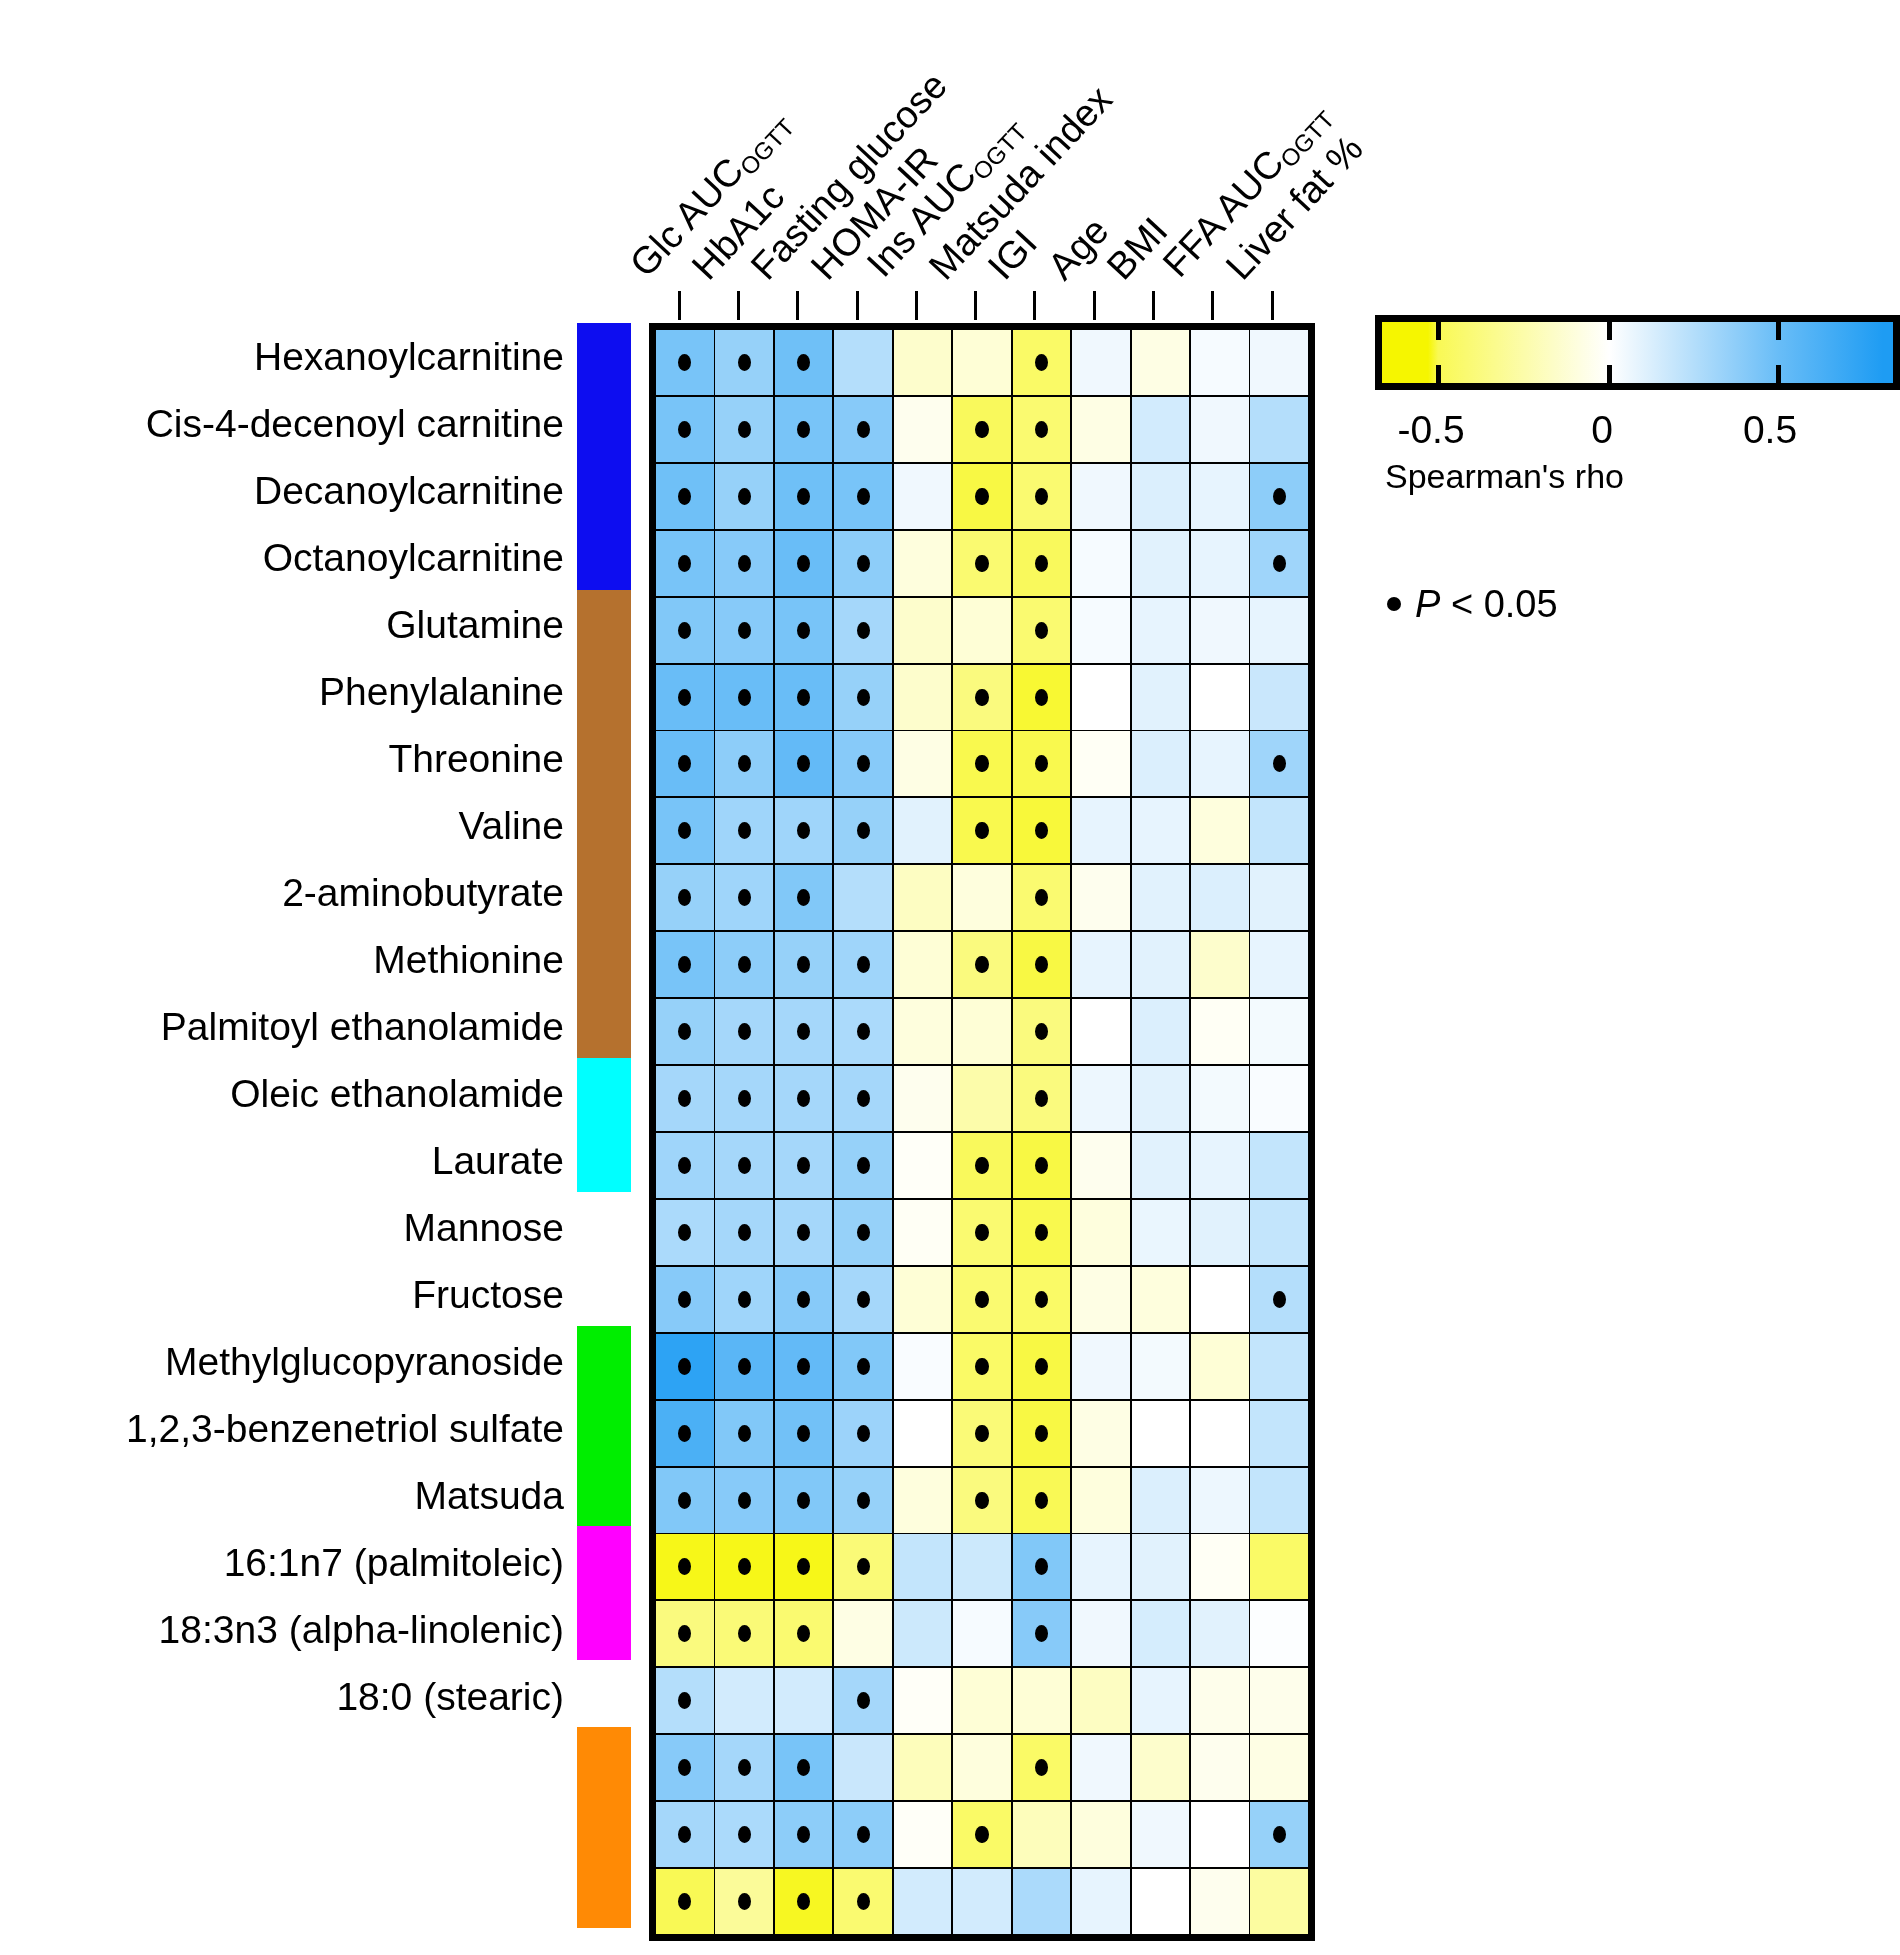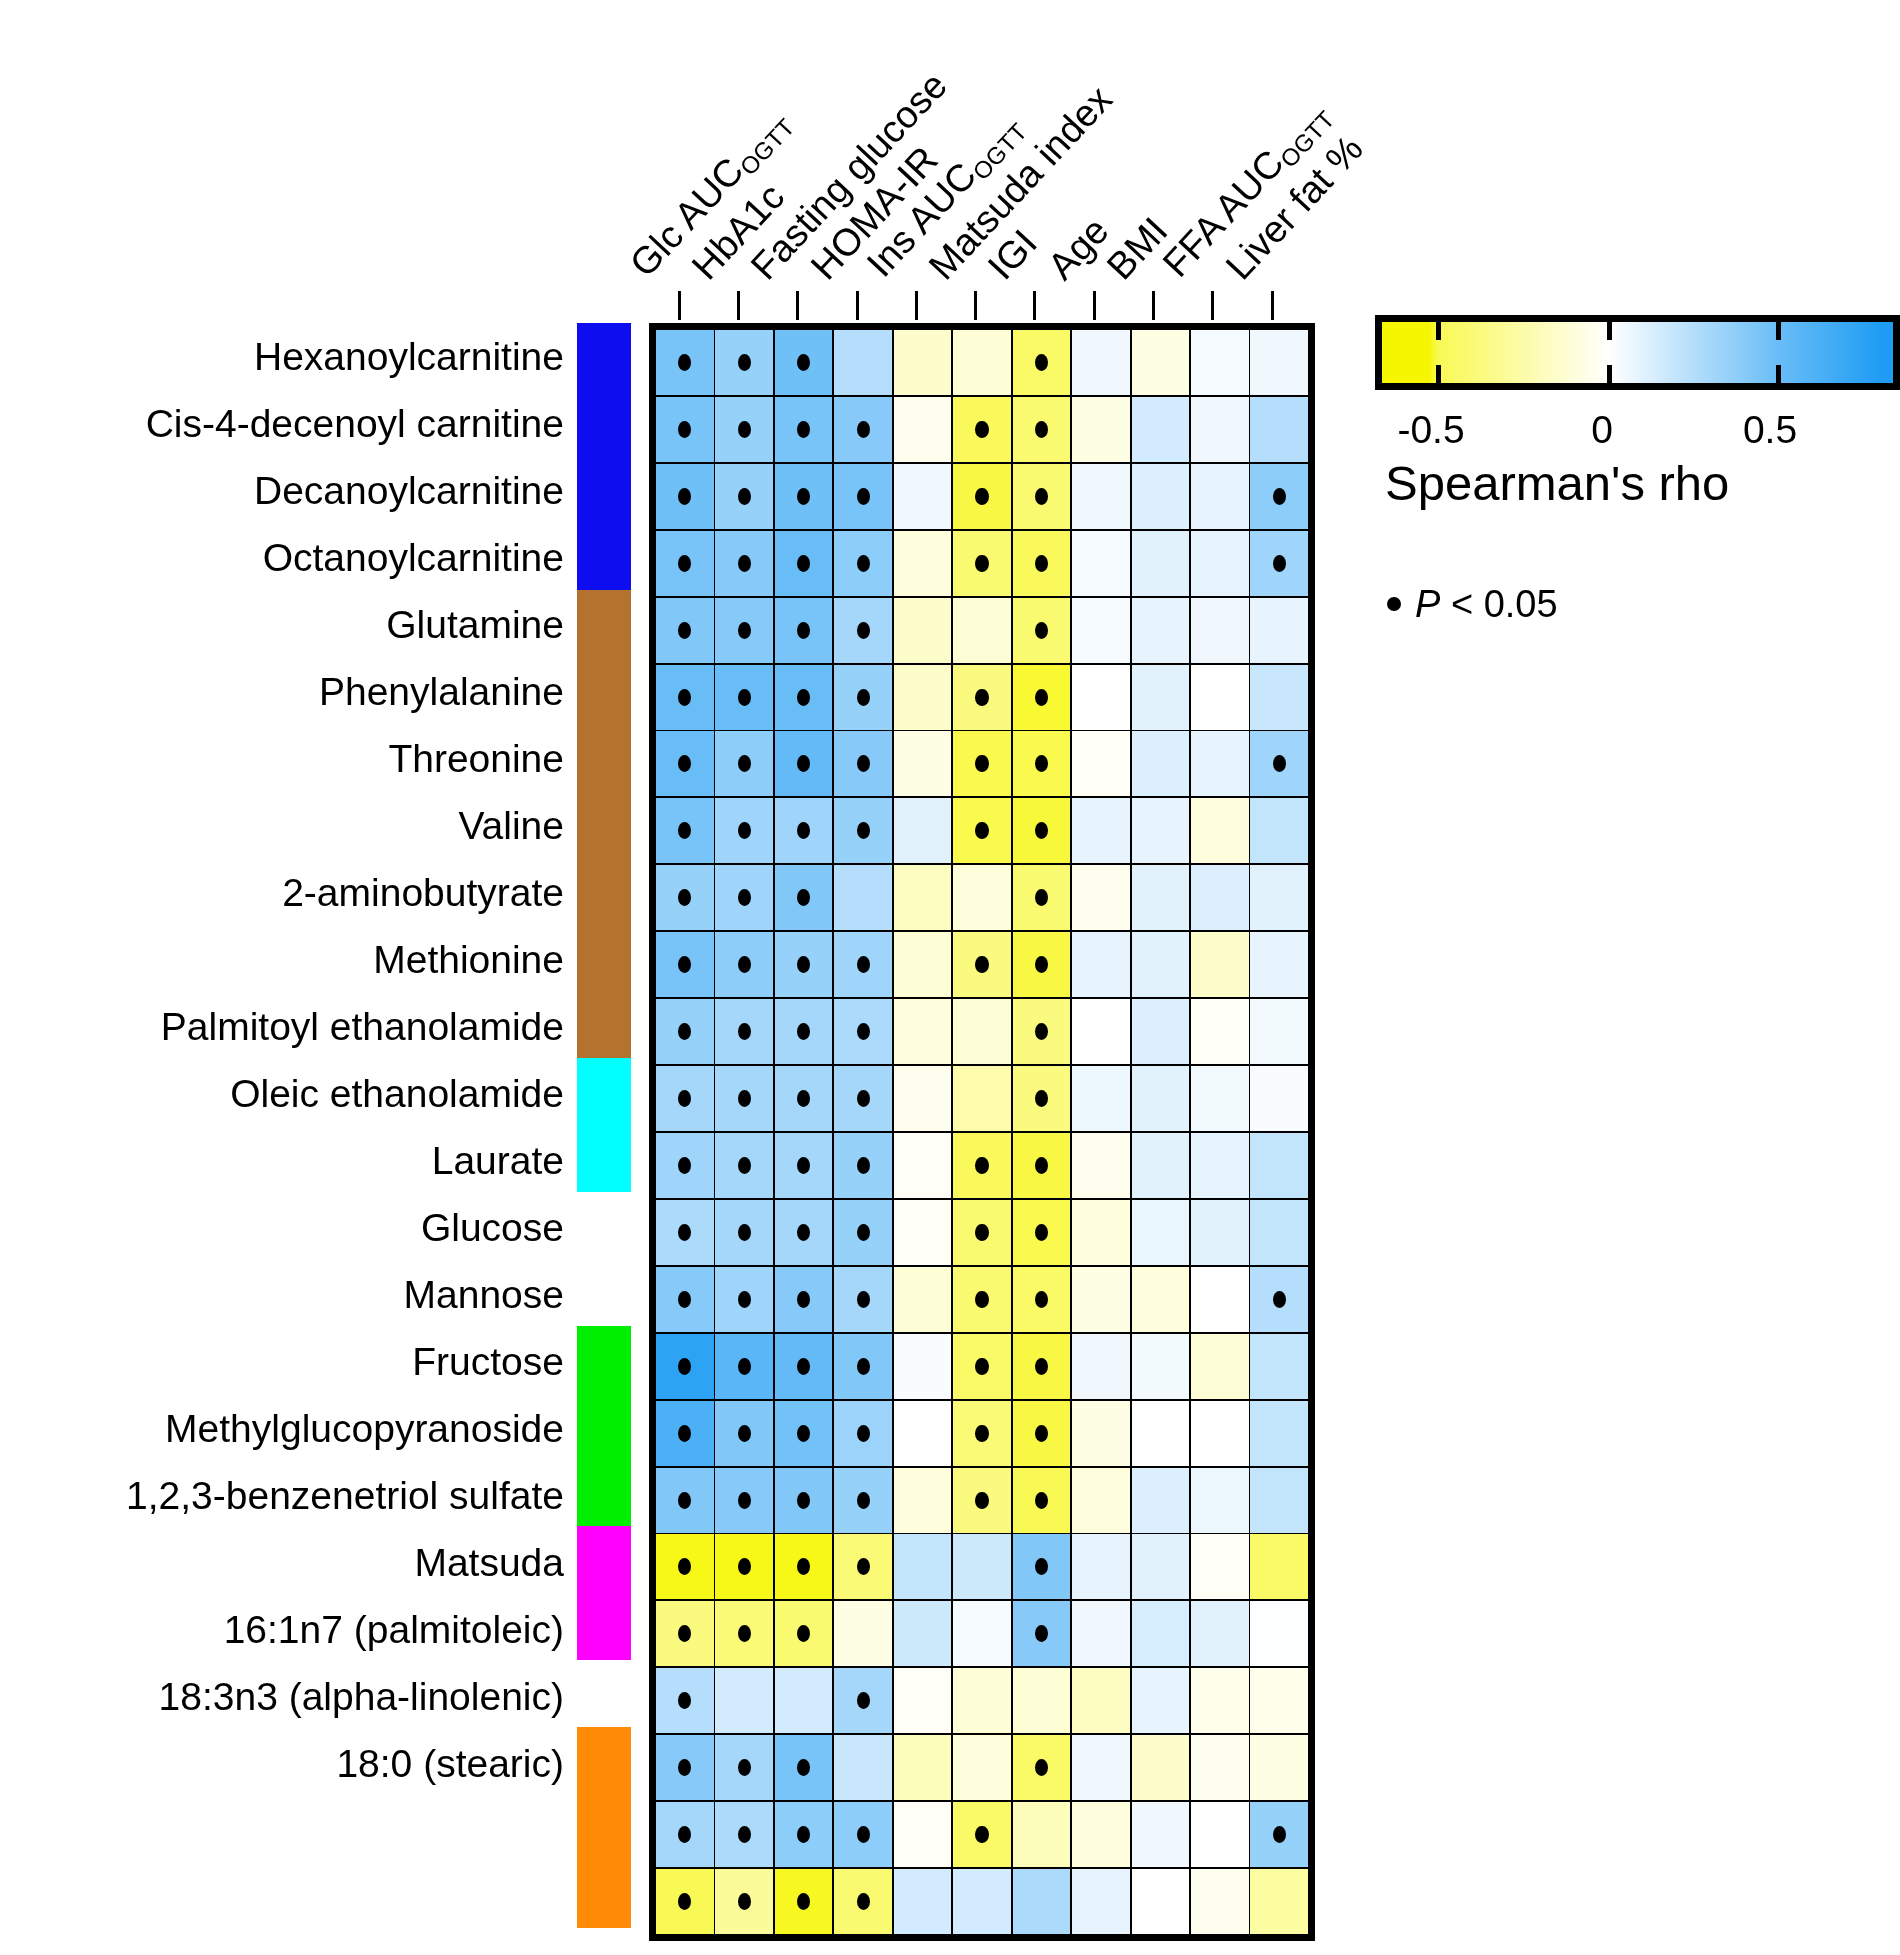--- a/index.html
+++ b/index.html
@@ -40,21 +40,21 @@
     border:7px solid #000;
   }
   #colorbar-gradient{position:absolute;left:0;top:0;width:100%;height:100%;}
   .cb-tick{position:absolute;width:4.4px;background:#000;}
   .cb-tick.top{top:0;height:17.7px;}
   .cb-tick.bottom{bottom:0;height:17.7px;}
   .cb-tick-label{
     position:absolute;top:410px;transform:translateX(-50%);
     font-size:39px;line-height:1;
   }
-  #colorbar-title{position:absolute;left:1385px;top:459px;font-size:49px;line-height:1;}
+  #colorbar-title{position:absolute;left:1385px;top:459px;font-size:34px;line-height:1;}
   #sig-note{position:absolute;left:1387px;top:585px;font-size:38px;line-height:1;display:flex;align-items:center;}
   #sig-note .note-dot{width:14px;height:14px;border-radius:50%;background:#000;display:inline-block;margin-right:14px;}
   #sig-note i{font-style:italic;}
 </style>
 </head>
 <body>
 
 <div id="row-labels">
     <div class="row-label">Hexanoylcarnitine</div>
     <div class="row-label">Cis-4-decenoyl carnitine</div>
@@ -62,21 +62,20 @@
     <div class="row-label">Octanoylcarnitine</div>
     <div class="row-label">Glutamine</div>
     <div class="row-label">Phenylalanine</div>
     <div class="row-label">Threonine</div>
     <div class="row-label">Valine</div>
     <div class="row-label">2-aminobutyrate</div>
     <div class="row-label">Methionine</div>
     <div class="row-label">Palmitoyl ethanolamide</div>
     <div class="row-label">Oleic ethanolamide</div>
     <div class="row-label">Laurate</div>
-    <div class="row-label">Glucose</div>
     <div class="row-label">Mannose</div>
     <div class="row-label">Fructose</div>
     <div class="row-label">Methylglucopyranoside</div>
     <div class="row-label">1,2,3-benzenetriol sulfate</div>
     <div class="row-label">Matsuda</div>
     <div class="row-label">16:1n7 (palmitoleic)</div>
     <div class="row-label">18:3n3 (alpha-linolenic)</div>
     <div class="row-label">18:0 (stearic)</div>
   </div>
 <div id="row-groups">

